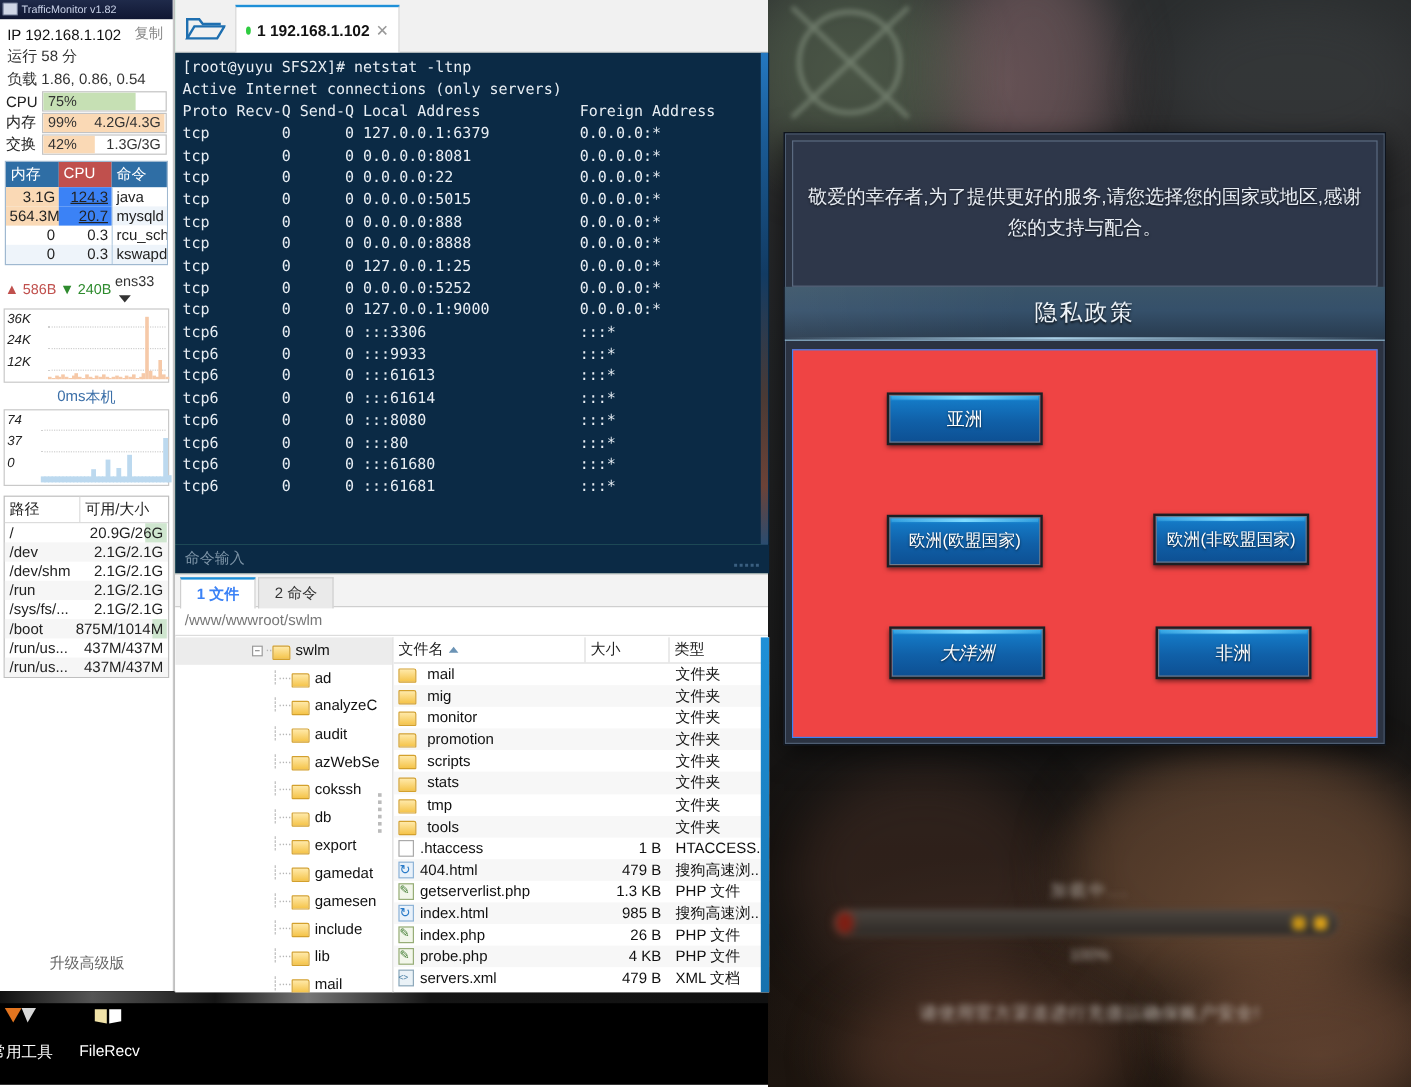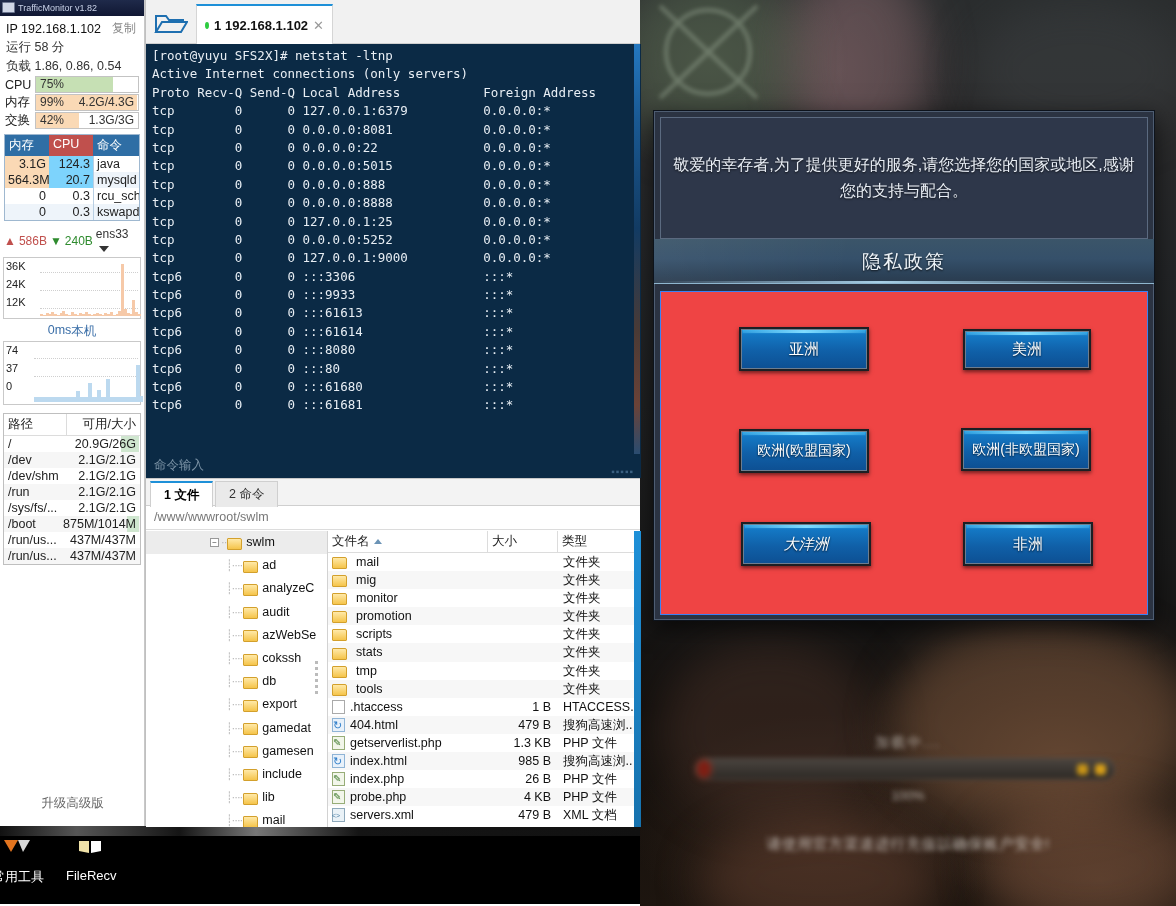--- a/index.html
+++ b/index.html
@@ -130,47 +130,47 @@
   .ph-mem{ background:#2f6ea5; width:44px;}
   .ph-cpu{ background:#c0504d; width:44px;}
   .ph-cmd{ background:#2f6ea5; flex:1;}
   .proc-row{ display:flex; font-size:12.5px; color:#222; }
   .proc-row:nth-child(odd){ background:#ffffff;}
   .proc-row:nth-child(even){ background:#eef4fa;}
   .proc-row .pmem{ width:44px; text-align:right; padding:1px 3px; position:relative;}
   .proc-row .pcpu{ width:44px; text-align:right; padding:1px 3px; position:relative;}
   .proc-row .pcmd{ flex:1; padding:1px 3px; border-left:1px solid #b9cfe3; overflow:hidden; white-space:nowrap;}
   .hl-mem{ background:#fad9b5;}
-  .hl-cpu{ background:#7dd3fc;}
+  .hl-cpu{ background:#3b82f6;text-decoration:underline;}
 
   #net-head{ display:flex; align-items:center; gap:3px; padding:6px 4px 1px 4px; font-size:12px;}
   .arrow-up{ color:#c0504d; font-weight:bold;}
   .arrow-dn{ color:#2e8b2e; font-weight:bold;}
   .net-val-up{ color:#c0504d;}
   .net-val-dn{ color:#2e8b2e;}
   #net-iface{ margin-left:auto; color:#333; }
   .caret{ display:inline-block; width:0;height:0;border-left:5px solid transparent;
     border-right:5px solid transparent;border-top:6px solid #333; margin-left:3px;}
 
   .graph-box{ margin:1px 3px 0 3px; border:1px solid #c9c9c9; background:#fff; position:relative; }
   .graph-ticks{ position:absolute; left:2px; top:0; font-size:11px; color:#222;}
-  .graph-ticks div{ height:18px; line-height:16px;}
+  .graph-ticks div{ height:18px; line-height:16px;font-style:italic;}
   .bars{ position:absolute; left:36px; right:2px; bottom:2px; top:4px; }
   .bar{ position:absolute; bottom:0; width:3px; background:#f6c9a8;}
   .dotted{ position:absolute; left:36px; right:2px; border-top:1px dotted #cfcfcf;}
 
   #lat-head{ display:flex; justify-content:center; padding:4px 6px 0 6px; font-size:12.5px;}
   #lat-head .l{ color:#3b6fa8;} #lat-head .r{ color:#3b6fa8;}
   .lat-bars{ position:absolute; left:30px; right:2px; bottom:2px; top:2px; }
   .lat-bar{ position:absolute; bottom:0; width:4px; background:#bcd9ef;}
 
   #disk-table{ margin:8px 3px 0 3px; border:1px solid #bfbfbf; }
   #disk-head{ display:flex; font-size:12.5px; color:#222; border-bottom:1px solid #dcdcdc;}
   #disk-head .dh1{ width:62px; padding:2px 4px;}
-  #disk-head .dh2{ flex:1; padding:2px 4px; border-left:1px solid #dcdcdc;text-align:right;}
+  #disk-head .dh2{ flex:1; padding:2px 4px; border-left:1px solid #dcdcdc;}
   .disk-row{ display:flex; font-size:12.5px; color:#222;}
   .disk-row:nth-child(even){ background:#f6f6f6;}
   .disk-row .dp{ width:62px; padding:1px 4px; overflow:hidden; white-space:nowrap;}
   .disk-row .ds{ flex:1; padding:1px 4px; text-align:right; white-space:nowrap; position:relative;}
   .disk-row .ds .seg{ position:absolute; right:1px; top:0; bottom:0; background:#cfe6cf;}
   .disk-row .ds span{ position:relative;}
 
   #upgrade{ position:absolute; left:0; bottom:14px; width:145px; text-align:center;
     color:#666; font-size:12.5px; cursor:pointer;}
 
@@ -203,21 +203,21 @@
      background:#0b2a45; color:#7c93a6; font-size:12.5px; padding:3px 0 0 8px;
      font-family:"DejaVu Sans Mono", monospace;}
   #term-resize{ position:absolute; right:6px; top:466px; color:#3a5f80; font-size:10px; letter-spacing:1px;}
 
   
   #fm{ position:absolute; left:145px; top:478px; width:495px; height:348px; background:#fff;
      border-left:1px solid #c0c0c0; border-top:1px solid #c8c8c8;}
   #fm-tabs{ height:27px; background:#f3f3f3; border-bottom:1px solid #cfcfcf; position:relative;}
   .fm-tab{ position:absolute; top:2px; height:26px; padding:0 13px; line-height:25px;
      font-size:12.5px; border:1px solid #cfcfcf; border-bottom:none; cursor:pointer; font-weight:bold;}
-  .fm-tab.active{ background:#fff; border-top:2px solid #1e90d8; color:#000000;}
+  .fm-tab.active{ background:#fff; border-top:2px solid #1e90d8; color:#3b82f6;}
   .fm-tab.inactive{ background:#eaeaea; color:#333; font-weight:normal;}
   #fm-path{ height:24px; border-bottom:1px solid #dcdcdc; background:#fff;
       color:#777; font-size:12.5px; line-height:23px; padding-left:8px;}
   #fm-main{ position:absolute; left:0; top:52px; width:495px; height:296px; display:flex;}
   #fm-tree{ width:182px; border-right:1px solid #d2d2d2; background:#fff; overflow:hidden; position:relative;}
   .tree-row{ height:23.2px; line-height:23.2px; font-size:12.5px; color:#111; white-space:nowrap;
      display:flex; align-items:center; cursor:pointer;}
   .tree-row.sel{ background:#ececec;}
   .folder{ display:inline-block; width:14px; height:12px; margin-right:5px; position:relative; flex:0 0 14px;}
   .folder:before{ content:""; position:absolute; left:0; top:1px; width:13px; height:10px;
@@ -290,23 +290,20 @@
   <div id="privacy-dialog">
     <div id="privacy-body">
       <div id="privacy-text">敬爱的幸存者,为了提供更好的服务,请您选择您的国家或地区,感谢您的支持与配合。</div>
     </div>
     <div id="privacy-titlebar">
       <div id="privacy-title">隐私政策</div>
     </div>
     <div id="region-panel" style="--rp:324px;">
         <div class="region-btn" style="left: 78px; top: 35px; width: 130px; height: 44px;">
           <span>亚洲</span>
-        </div>
-        <div class="region-btn" style="left: 302px; top: 37px; width: 128px; height: 41px;">
-          <span>美洲</span>
         </div>
         <div class="region-btn" style="left: 78px; top: 137px; width: 130px; height: 44px;">
           <span style="font-size: 14px;">欧洲(欧盟国家)</span>
         </div>
         <div class="region-btn" style="left: 300px; top: 136px; width: 130px; height: 43px;">
           <span style="font-size: 14px;">欧洲(非欧盟国家)</span>
         </div>
         <div class="region-btn" style="left: 80px; top: 230px; width: 130px; height: 44px; font-style: italic;">
           <span>大洋洲</span>
         </div>

